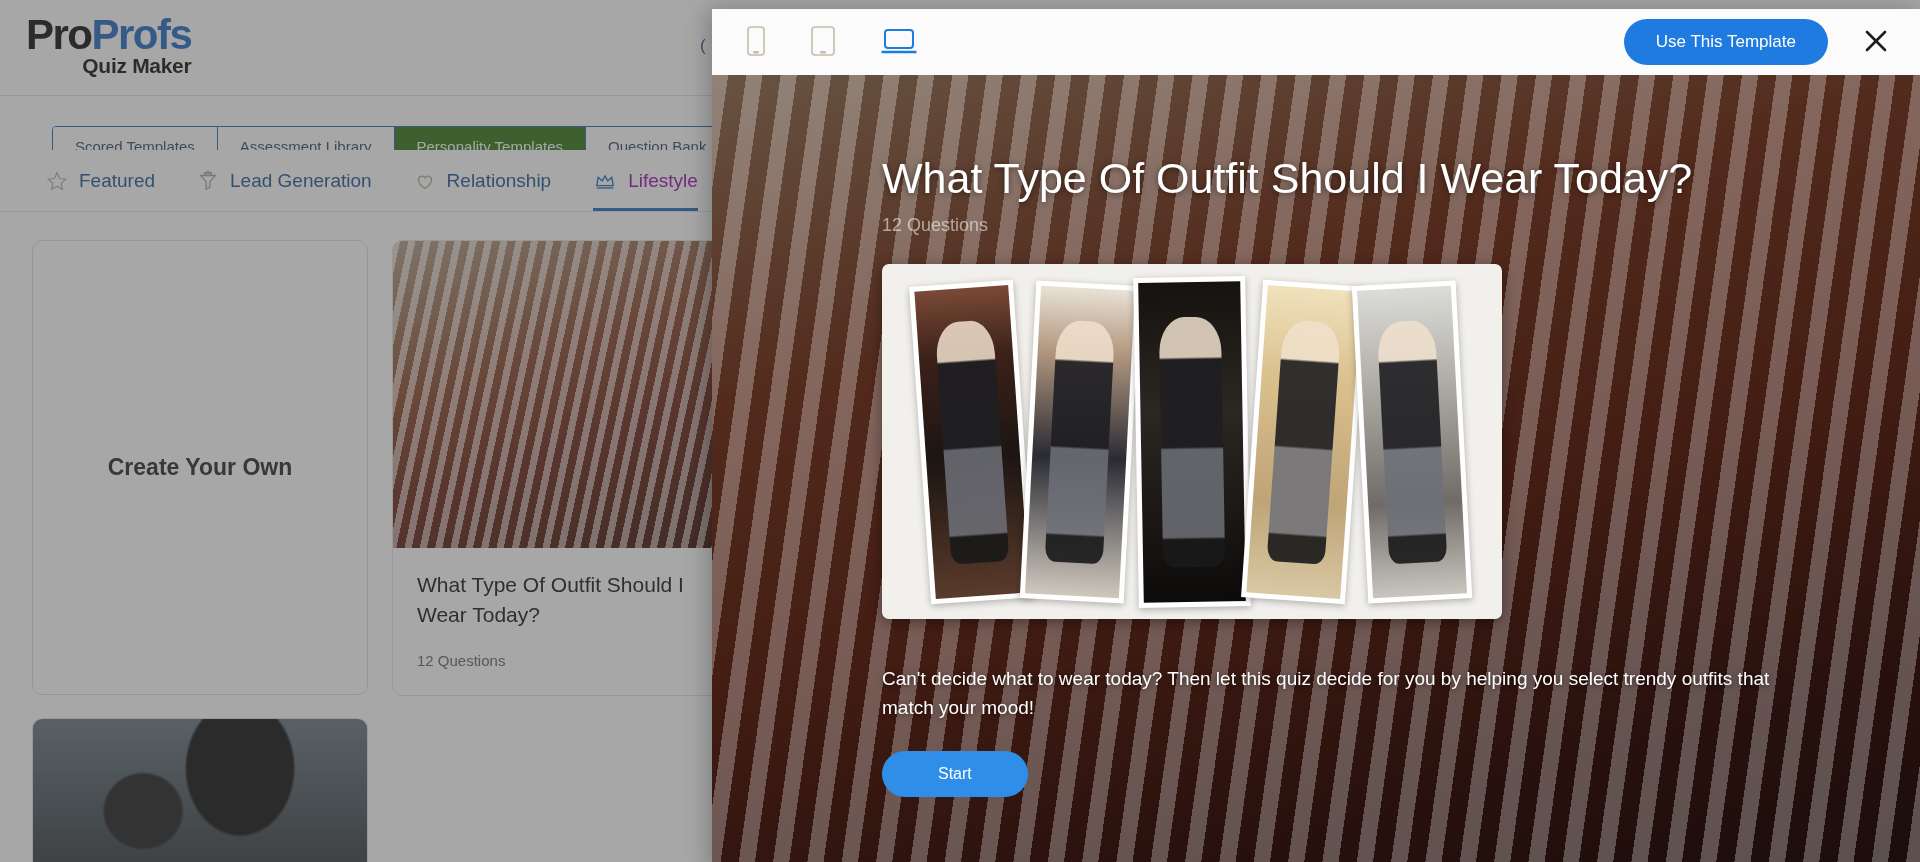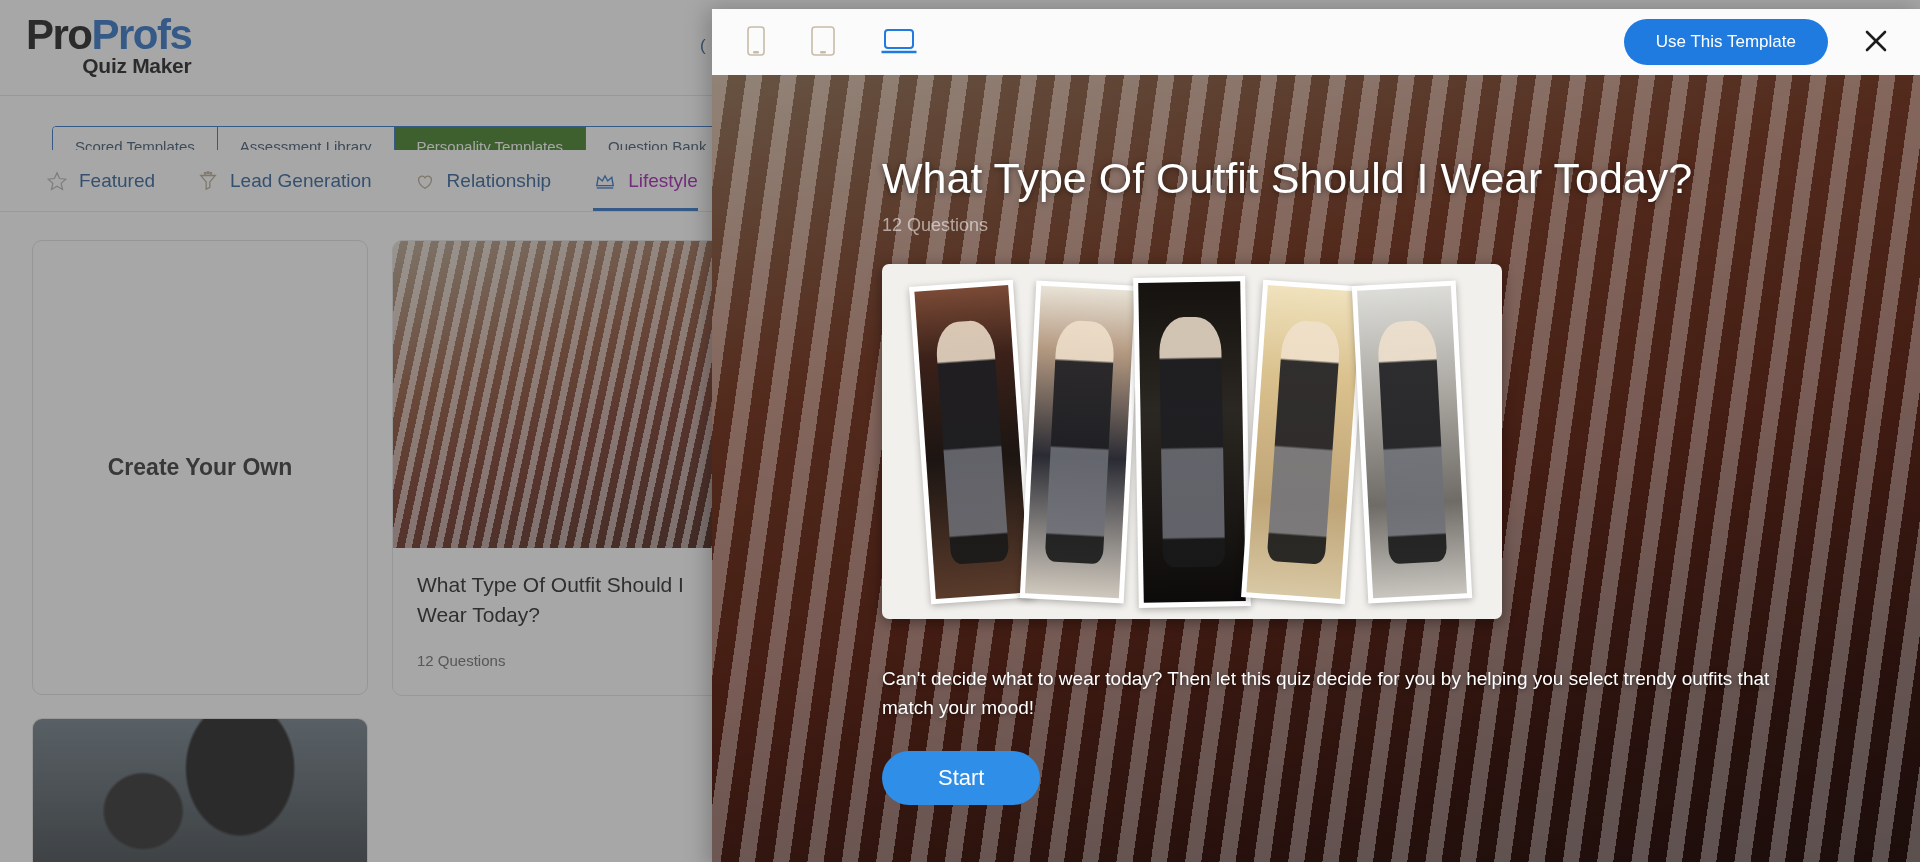--- a/index.html
+++ b/index.html
@@ -295,21 +295,21 @@
     width: 935px;
     font-size: 19px;
     line-height: 1.52;
     color: #ffffff;
     text-shadow: 0 1px 5px rgba(0,0,0,.55);
   }
   .btn-start {
     margin-top: 28px;
     background: #2f8fe8;
     color: #ffffff;
-    font-size: 22px;
+    font-size: 16px;
     border: none;
     border-radius: 28px;
     padding: 14px 56px;
     cursor: pointer;
   }
 </style>
 </head>
 <body>
 
 <div id="page-root">

